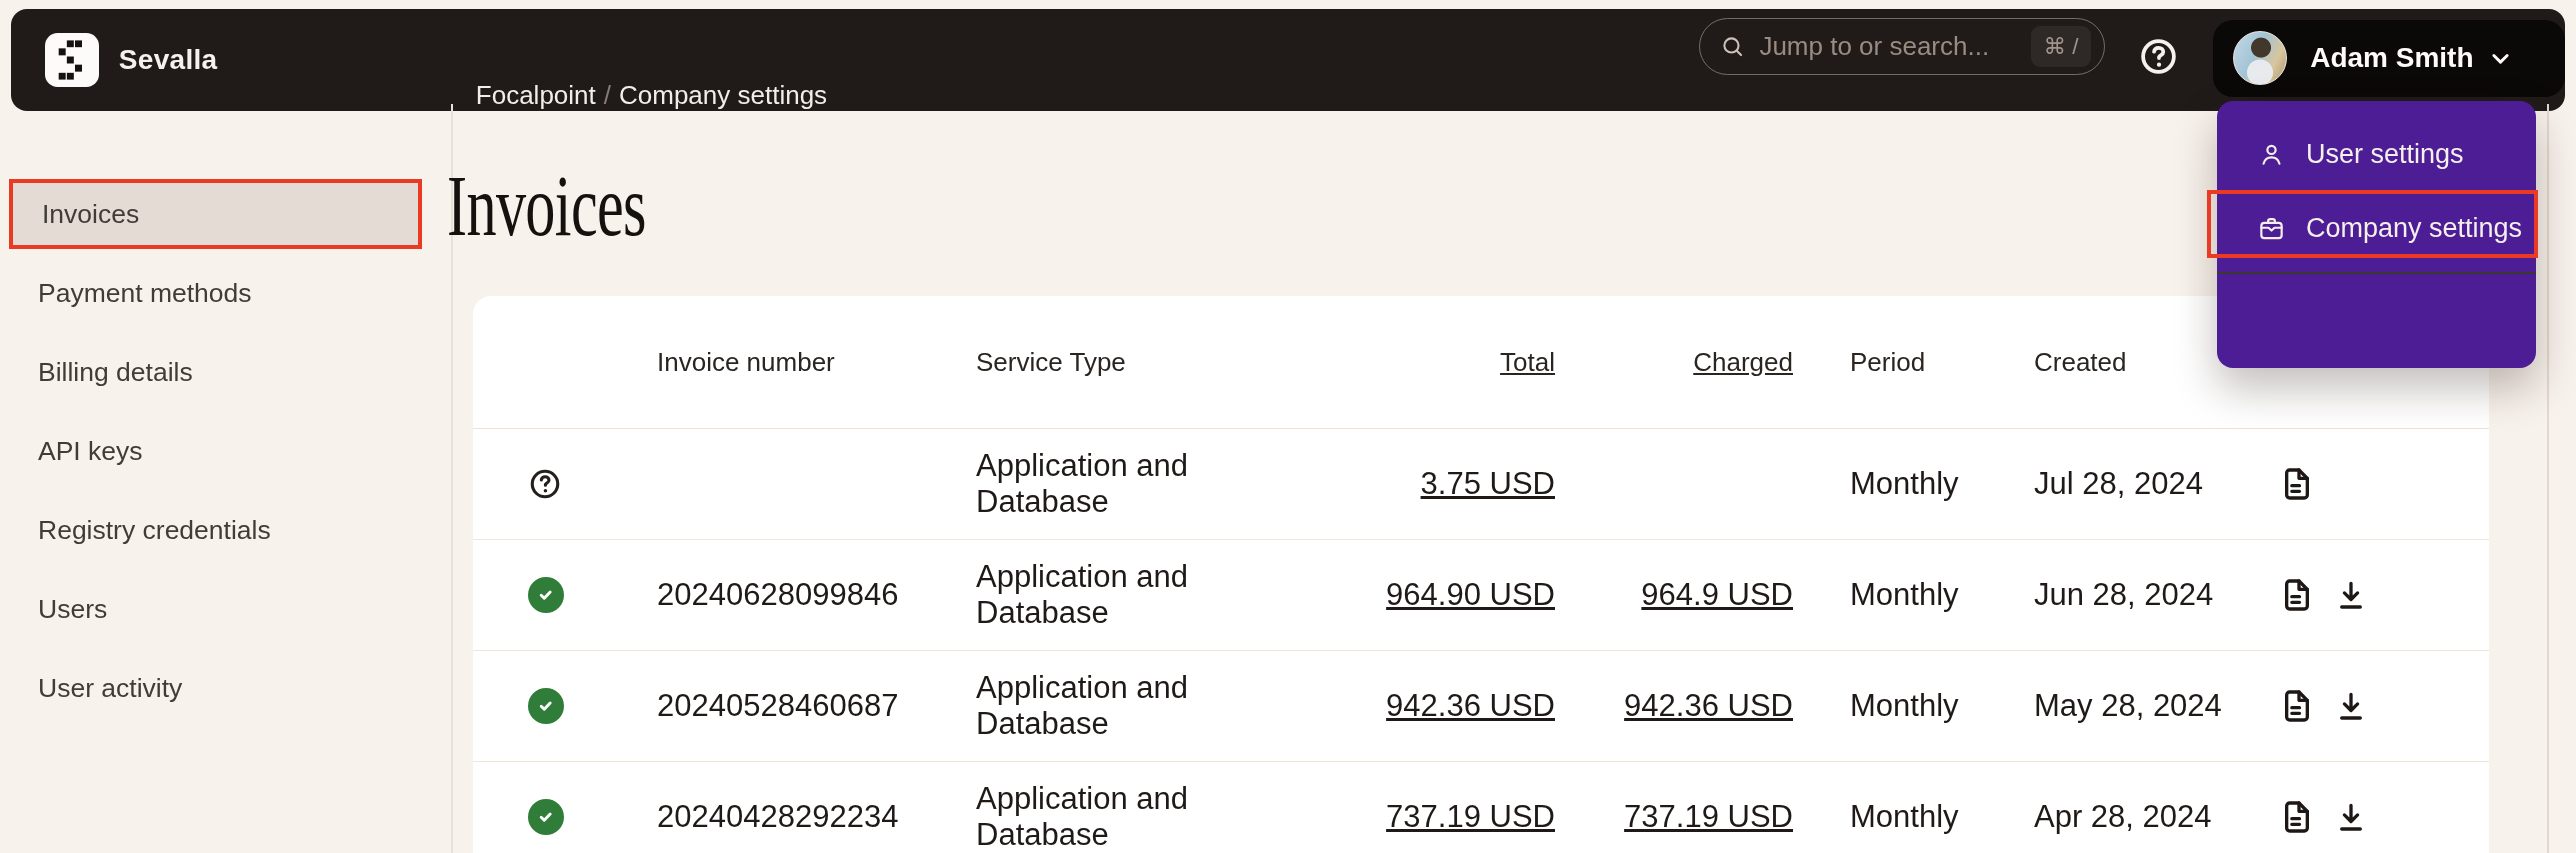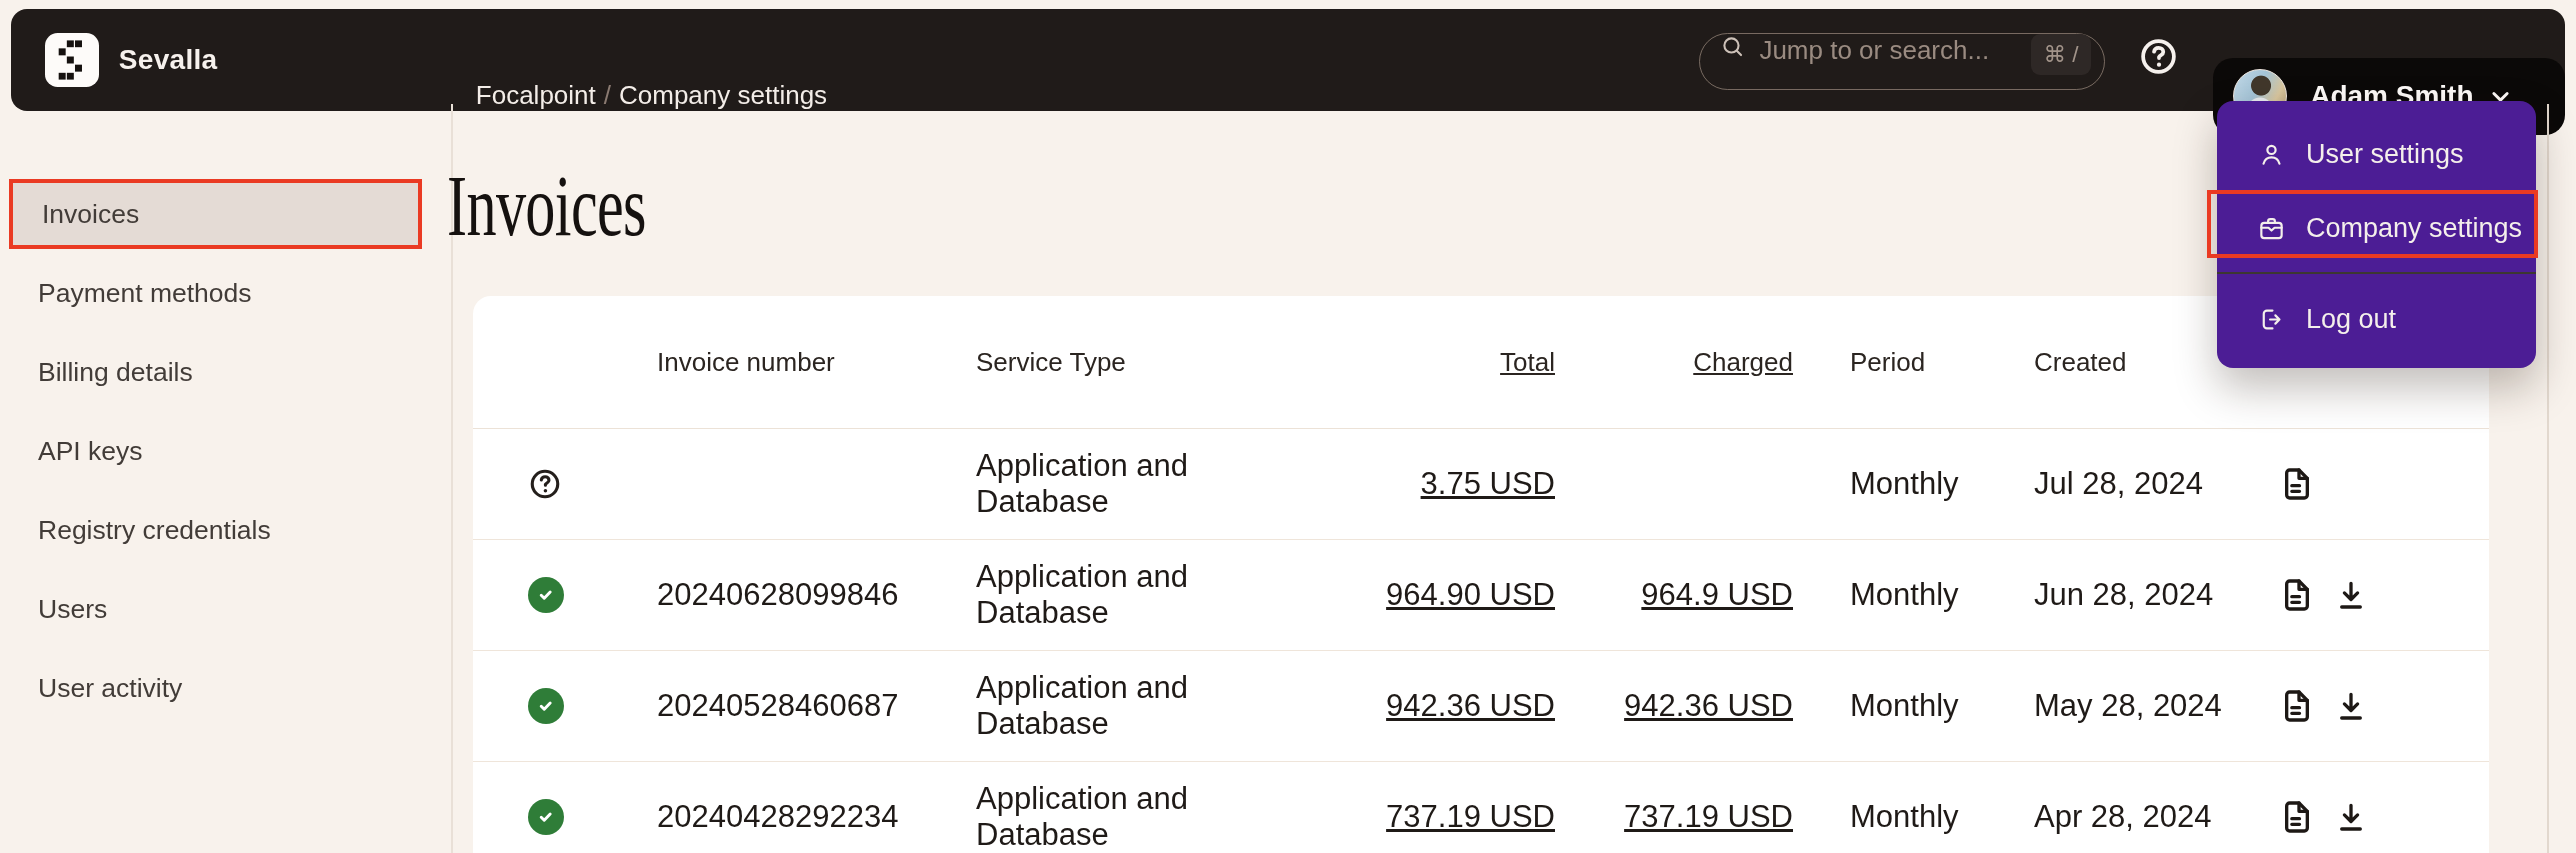--- a/index.html
+++ b/index.html
@@ -10,32 +10,32 @@
   .topbar{position:absolute;left:10.8px;top:9px;width:2554px;height:102px;
           background:#201b19;border-radius:16px;display:flex;align-items:center;}
   .brand{display:flex;align-items:center;gap:20px;margin-left:34px;}
   .logo-box{width:54px;height:54px;background:#fdfbf9;border-radius:12.6px;
             display:flex;align-items:center;justify-content:center;color:#15110f;}
   .logo-box svg{width:27px;height:40px;}
   .brand-name{color:#f6f1ed;font-size:28px;font-weight:700;letter-spacing:0.3px;}
   .crumbs{position:absolute;left:465px;top:0;height:100%;display:flex;align-items:flex-end;gap:8px;
           font-size:26px;color:#f3ede8;}
   .crumb-sep{color:#8a7a71;}
-  .search{position:absolute;left:1688px;top:24px;width:406px;height:57px;box-sizing:border-box;
-          border:1.8px solid rgba(150,133,121,.75);border-radius:29px;display:flex;align-items:flex-start;
+  .search{position:absolute;left:1688px;top:9px;width:406px;height:57px;box-sizing:border-box;
+          border:1.8px solid rgba(150,133,121,.75);border-radius:29px;display:flex;align-items:center;
           padding:0 12.6px 0 20px;}
   .search .mag{width:25px;height:25px;color:#cdc1b8;flex:0 0 auto;}
   .search input{flex:1;min-width:0;background:transparent;border:none;outline:none;
                 font-family:inherit;font-size:26px;color:#e8e0da;margin-left:12.6px;}
   .search input::placeholder{color:#9a8b81;}
   .kbd{background:#2e2826;color:#a2948a;border-radius:9px;padding:7.2px 12.6px;font-size:22.5px;white-space:nowrap;}
   .help{position:absolute;left:2127px;top:27px;width:41px;height:41px;color:#f6f1ed;}
   .help svg{width:41px;height:41px;}
   .userbtn{position:absolute;left:2202px;top:10.8px;width:352px;height:77px;background:#0b0908;
-           border-radius:20px;display:flex;align-items:center;cursor:pointer;margin-top:38px;}
+           border-radius:20px;display:flex;align-items:center;cursor:pointer;}
   .avatar{width:52px;height:52px;border-radius:50%;margin-left:20px;border:1.8px solid #efe7e0;
           background:
             radial-gradient(circle at 52% 30%, #41372b 0 21%, rgba(0,0,0,0) 23%),
             radial-gradient(circle at 50% 78%, #e7ebee 0 26%, rgba(0,0,0,0) 28%),
             linear-gradient(118deg,#c3d9e7 0%,#a3c3d6 42%,#d8c69e 72%,#ab9671 100%);}
   .username{color:#fdfaf8;font-size:28px;font-weight:700;margin-left:23.4px;}
   .userbtn .chev{width:29px;height:29px;color:#fdfaf8;margin-left:auto;margin-right:50px;}
 
   
   .menu{position:absolute;left:2217px;top:101px;width:319px;height:267px;background:#4c1d95;
@@ -179,26 +179,20 @@
         </svg>
       <span>User settings</span>
     </div>
     <div class="menu-item">
       <svg class="mi" viewBox="0 0 32 32" width="29" height="29">
           <use href="#i-briefcase"></use>
         </svg>
       <span>Company settings</span>
     </div>
     <div class="menu-div"></div>
-    <div class="menu-item">
-      <svg class="mi" viewBox="0 0 32 32" width="29" height="29">
-          <use href="#i-logout"></use>
-        </svg>
-      <span>Log out</span>
-    </div>
     <div class="menu-annotation annotation" style="border-color: rgb(234, 58, 35);"></div>
   </div>
 
   <div class="v-divider"></div>
   <div class="edge-line"></div>
   <div class="sidebar" id="sidebar-list">
 
   <div class="side-item selected highlighted annotation" style="border-color: rgb(234, 58, 35);">
     <span class="side-label">Invoices</span>
   </div>

